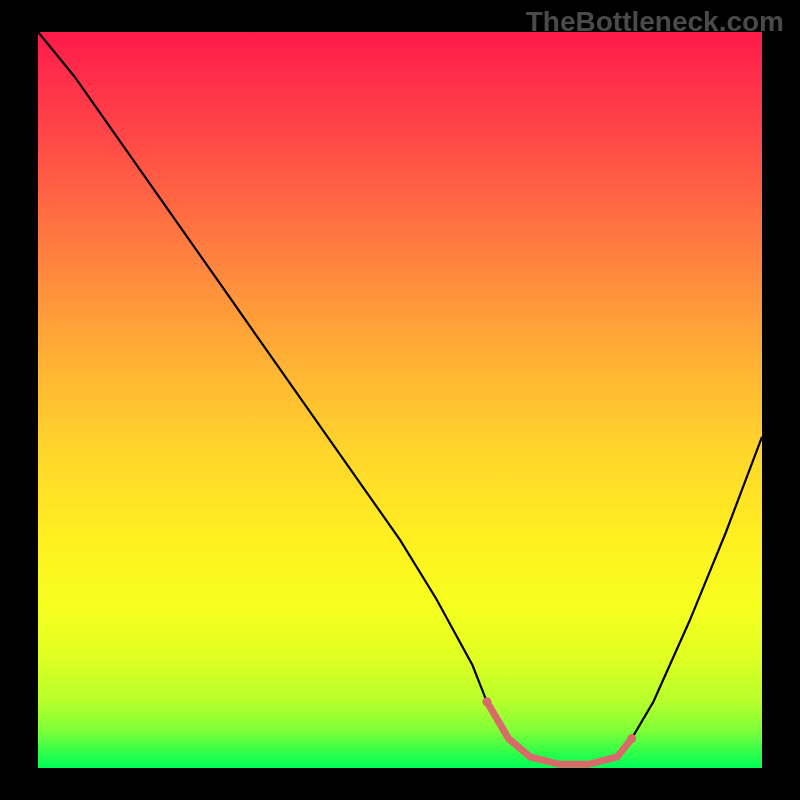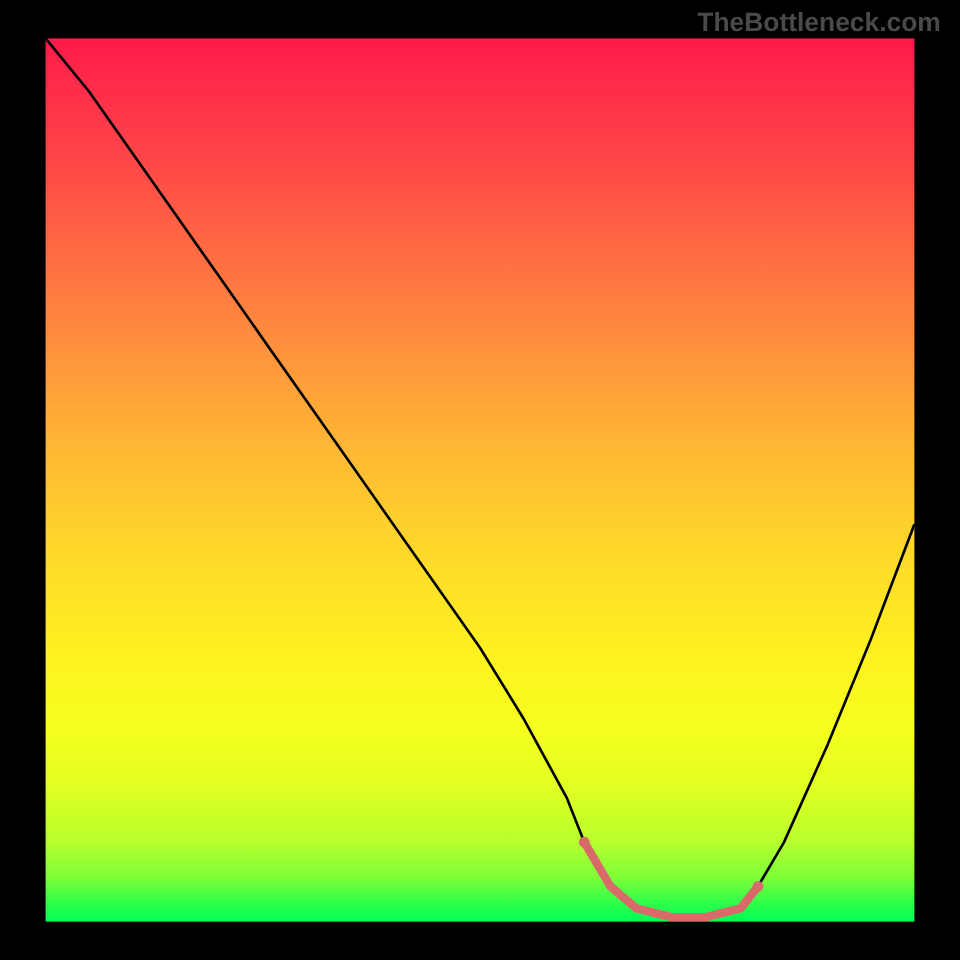--- a/index.html
+++ b/index.html
@@ -9,21 +9,21 @@
     background: #000;
     position: relative;
     font-family: Arial, sans-serif;
     overflow: hidden;
   }
   .watermark {
     position: absolute;
     top: 6px;
     right: 16px;
     color: #4a4a4a;
-    font-size: 22px;
+    font-size: 28px;
     font-weight: bold;
     z-index: 10;
   }
   .plot-area {
     position: absolute;
     left: 38px;
     top: 32px;
     width: 724px;
     height: 736px;
   }

